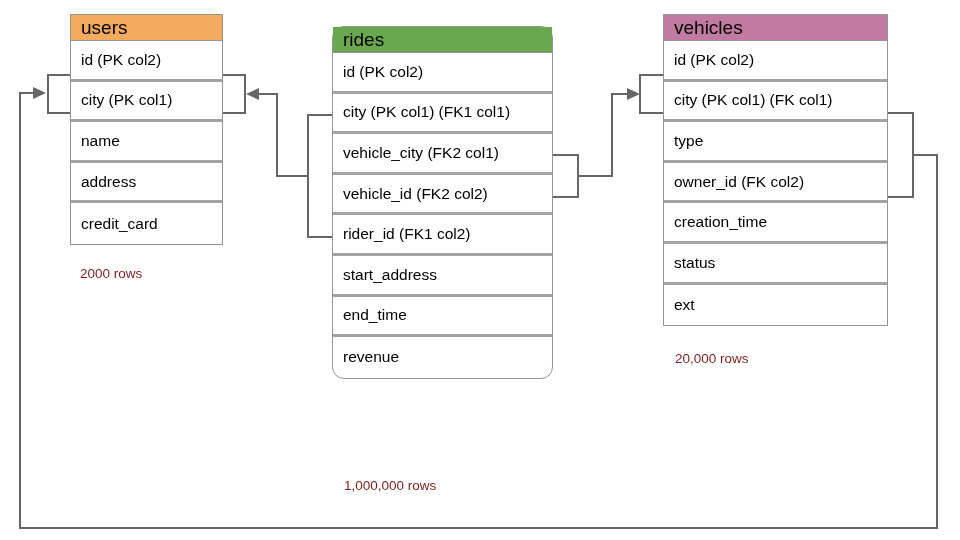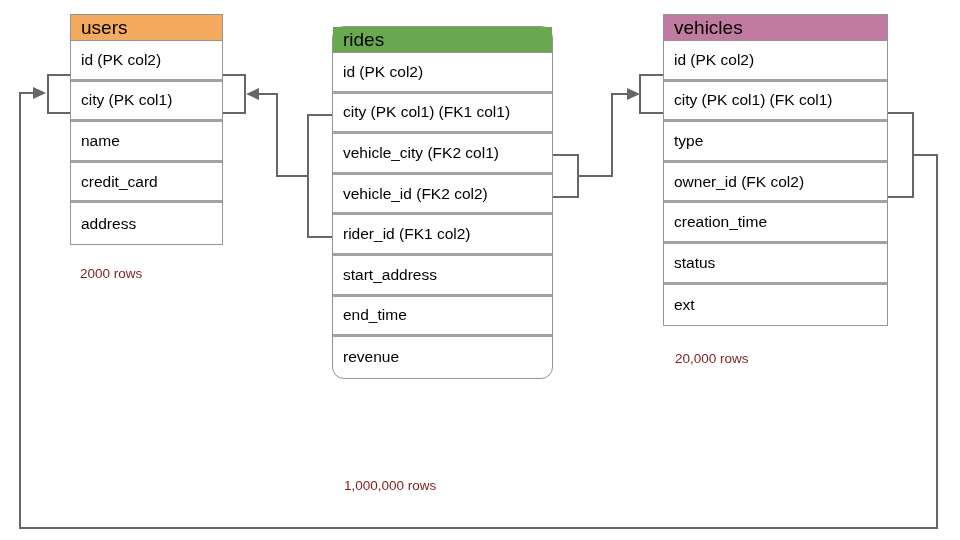--- a/index.html
+++ b/index.html
@@ -95,22 +95,22 @@
       <polyline points="913,155 937,155 937,528 20,528 20,93 40,93"></polyline>
       <polygon points="46,93 33,87 33,99"></polygon>
     </g>
   </svg>
 
   <div id="t-users" class="dbtable">
     <div class="thead users-head">users</div>
     <div class="trow">id (PK col2)</div>
     <div class="trow">city (PK col1)</div>
     <div class="trow">name</div>
+    <div class="trow">address</div>
     <div class="trow">credit_card</div>
-    <div class="trow">address</div>
   </div>
   <div id="rc-users" class="rowcount">2000 rows</div>
 
   <div id="t-rides" class="dbtable">
     <div class="thead rides-head">rides</div>
     <div class="trow">id (PK col2)</div>
     <div class="trow">city (PK col1) (FK1 col1)</div>
     <div class="trow">vehicle_city (FK2 col1)</div>
     <div class="trow">vehicle_id (FK2 col2)</div>
     <div class="trow">rider_id (FK1 col2)</div>

